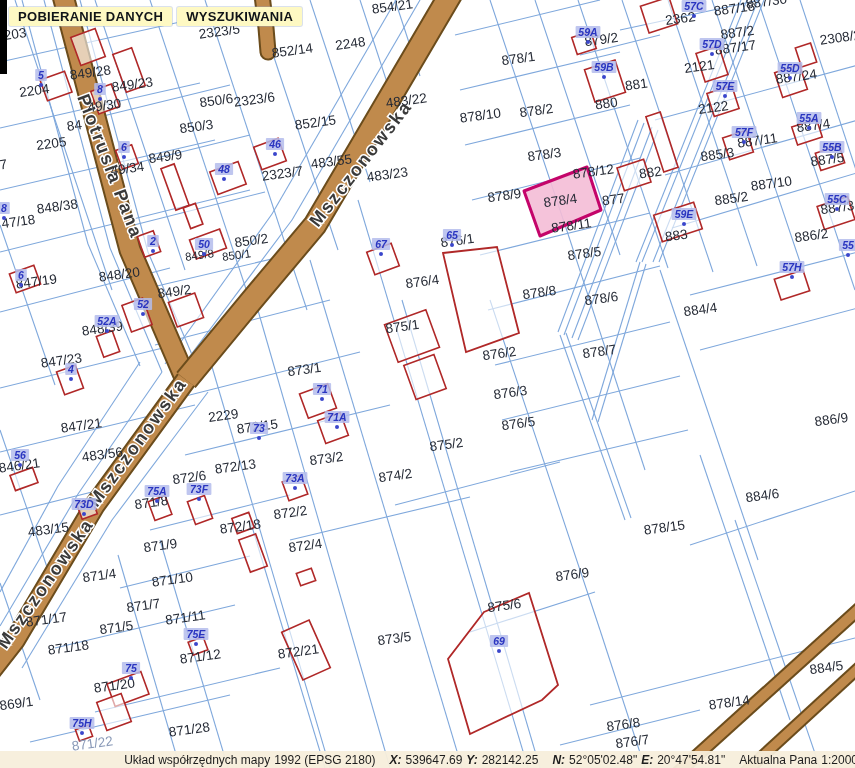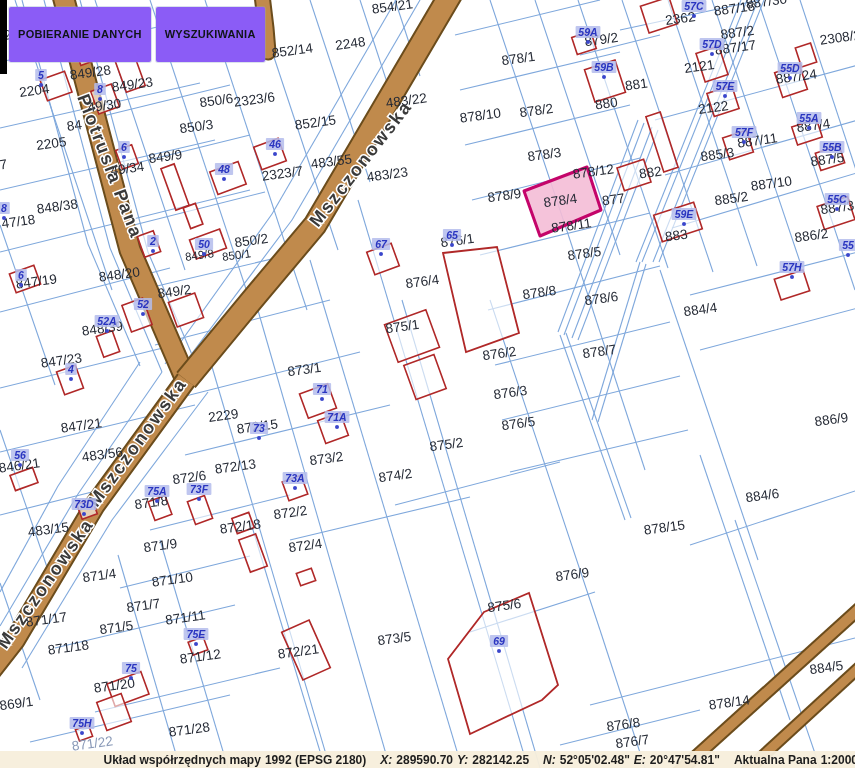--- a/index.html
+++ b/index.html
@@ -1,28 +1,28 @@
 <!DOCTYPE html>
 <html><head>
 <meta charset="utf-8">
 <style>
   html,body{margin:0;padding:0;width:855px;height:768px;overflow:hidden;background:#fff;
     font-family:"Liberation Sans",sans-serif;}
   #stage{position:relative;width:855px;height:768px;}
   svg{position:absolute;left:0;top:0;}
   .menu{position:absolute;top:7px;left:9px;display:flex;gap:5px;z-index:30;}
-  .menu-btn{background:#8b5cf6;color:#101418;font-size:11px;font-weight:bold;
-    padding:20px 9px;border-radius:2px;letter-spacing:.3px;line-height:15px;cursor:pointer;
+  .menu-btn{background:#fef9c3;color:#101418;font-size:13px;font-weight:bold;
+    padding:2px 9px;border-radius:2px;letter-spacing:.3px;line-height:15px;cursor:pointer;
     box-shadow:0 0 0 1px rgba(150,170,200,.35);}
   .corner{position:absolute;left:0;top:0;width:7px;height:74px;background:#000;z-index:29;}
   .statusbar{position:absolute;left:0;bottom:0;width:862px;height:17px;background:rgba(247,238,219,.95);
     z-index:30;display:flex;align-items:center;justify-content:flex-end;white-space:nowrap;
     font-size:12px;color:#1d1d1d;overflow:hidden;}
-  .statusbar span{margin-right:4px;font-weight:bold;}
-  .statusbar .b{font-weight:bold;}
+  .statusbar span{margin-right:4px;}
+  .statusbar .b{font-weight:normal;}
   .statusbar .ib{font-weight:bold;font-style:italic;}
   .statusbar .gap{margin-right:14px;}
   .parcel-lbl{fill:#252a35;font-size:13.5px;}
   .parcel-lbl.small{font-size:11.5px;}
   .parcel-lbl.faint{fill:#8a9ab8;}
   .street-lbl{font-weight:bold;font-size:18px;fill:#3a3a3a;letter-spacing:2px;
     stroke:#ffffff;stroke-width:3px;paint-order:stroke;}
   .badge-txt{fill:#2a35c0;font-size:10.5px;font-weight:bold;font-style:italic;}
 </style>
 </head>
@@ -452,21 +452,21 @@
 
   <div class="menu">
     <div class="menu-btn">POBIERANIE DANYCH</div>
     <div class="menu-btn">WYSZUKIWANIA</div>
   </div>
 
   <div class="statusbar">
     <span>Układ współrzędnych mapy</span>
     <span class="b gap">1992 (EPSG 2180)</span>
     <span class="ib">X:</span>
-    <span>289590.70</span>
+    <span>539647.69</span>
     <span class="ib">Y:</span>
     <span class="gap">282142.25</span>
     <span class="ib">N:</span>
     <span>52°05'02.48"</span>
     <span class="ib">E:</span>
     <span class="gap">20°47'54.81"</span>
     <span>Aktualna Pana</span>
     <span class="b">1:2000</span>
   </div>
 </div>

